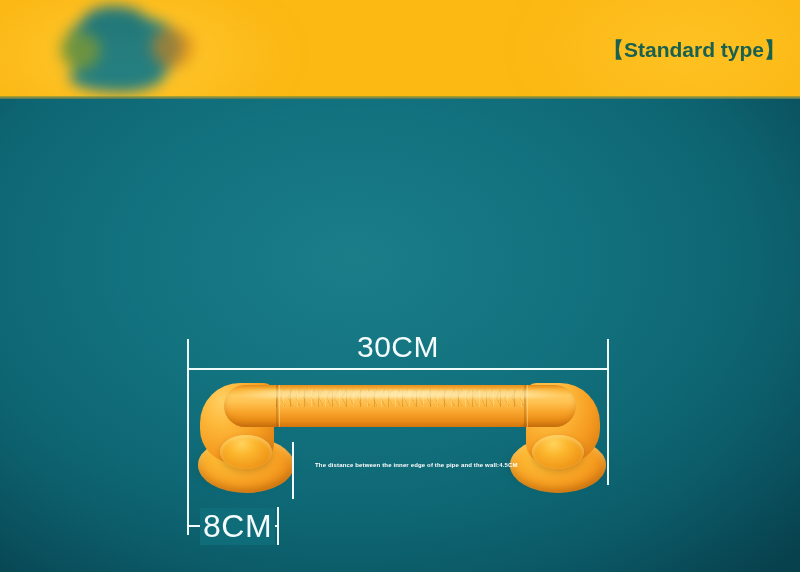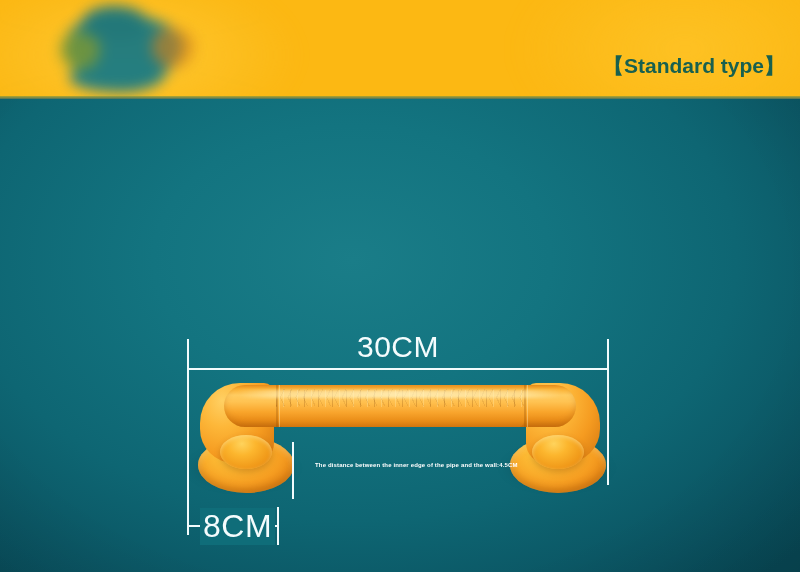--- a/index.html
+++ b/index.html
@@ -76,21 +76,21 @@
     font-size: 31px;
     font-weight: bold;
     letter-spacing: -0.3px;
     color: #10646a;
     white-space: nowrap;
     text-shadow: 0 0 1px rgba(255,230,150,0.85),
                  0 0 3px rgba(255,225,140,0.55);
   }
   #header-subtitle {
     position: absolute;
-    left: 603px; top: 52px;
+    left: 603px; top: 36px;
     font-size: 21px;
     font-weight: bold;
     color: #18604f;
     white-space: nowrap;
   }
   
   #header-seam {
     position: absolute;
     left: 0; top: 96px;
     width: 800px; height: 4px;

